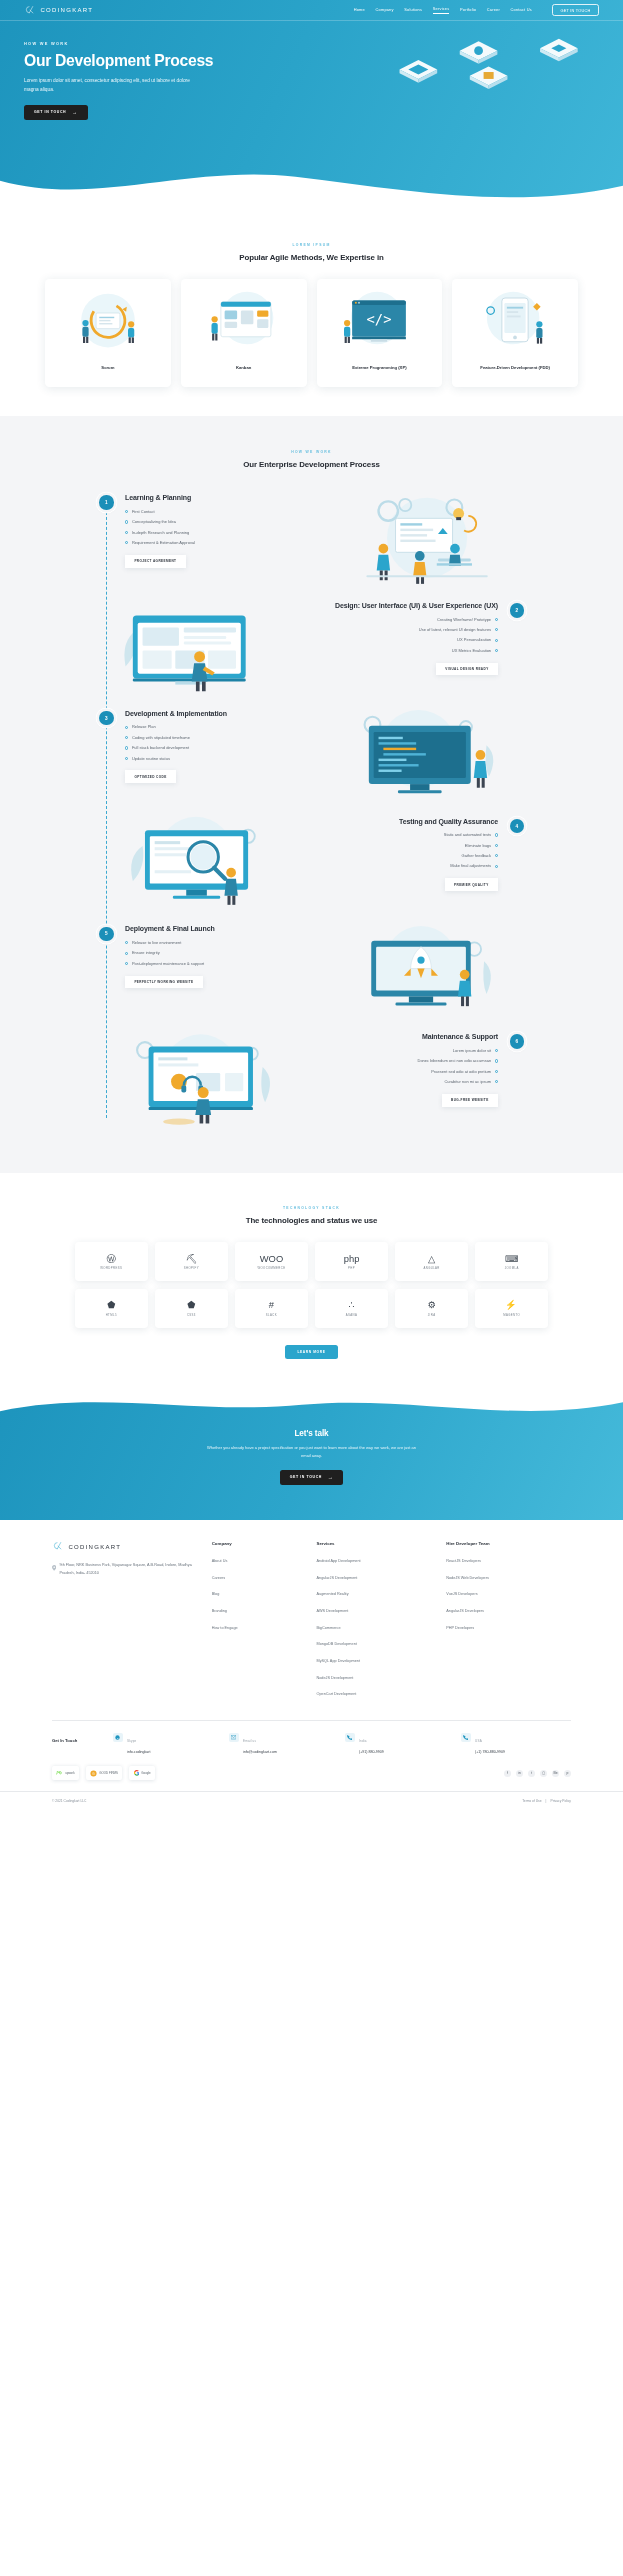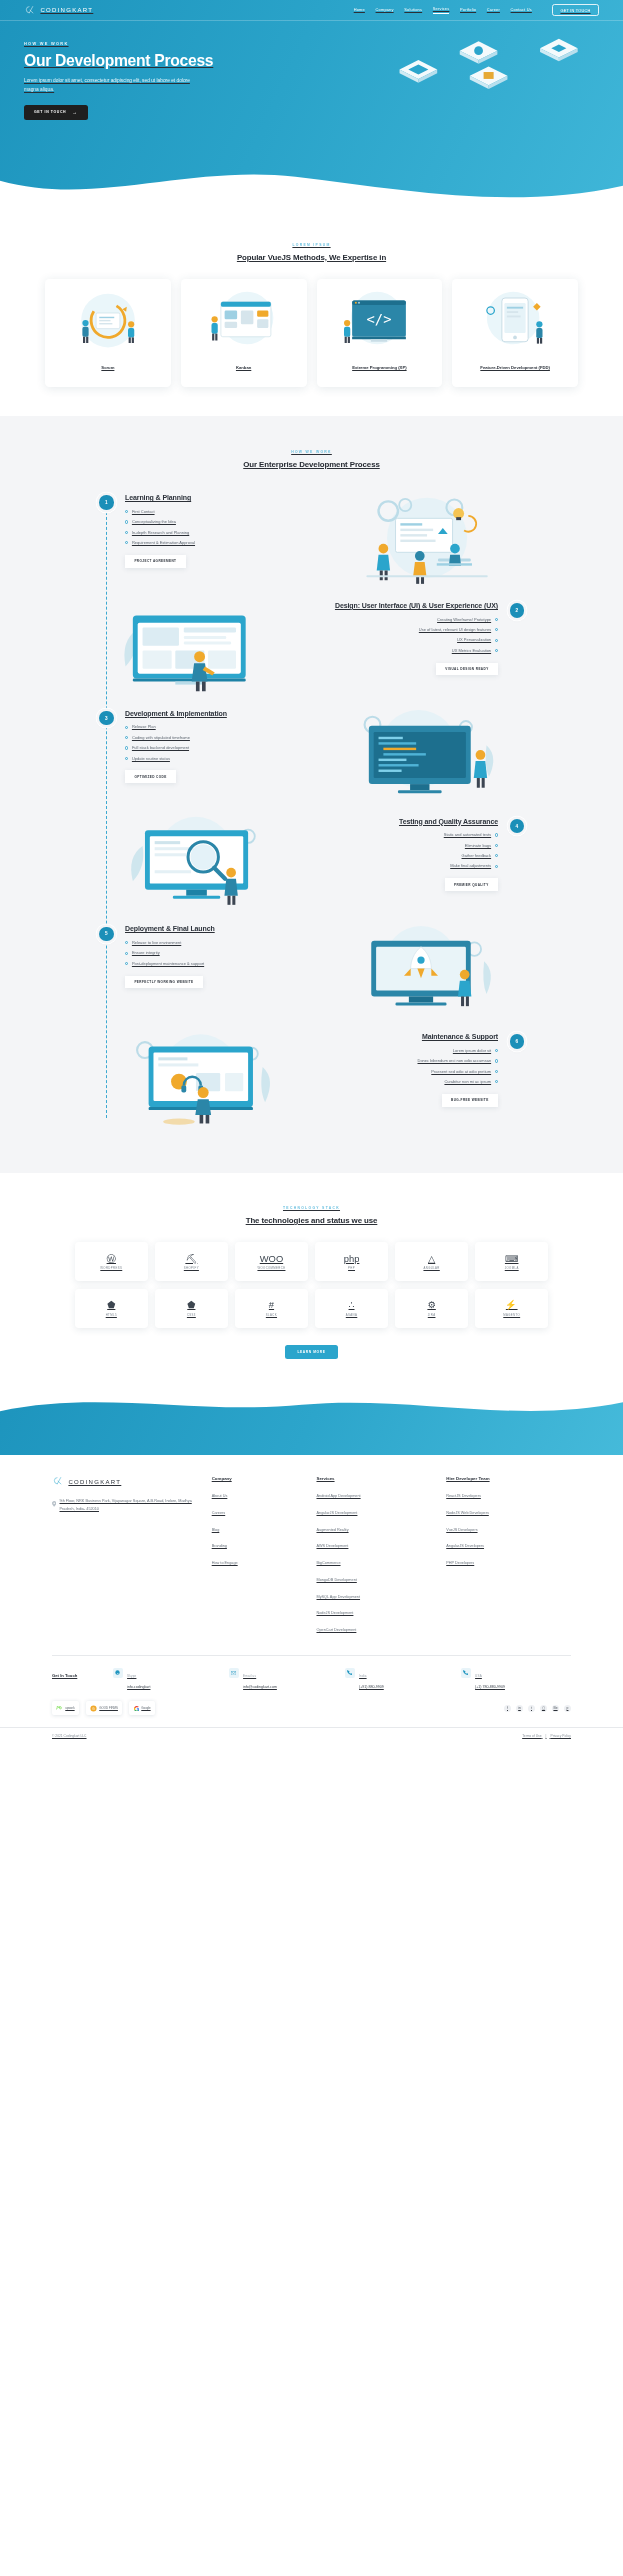--- a/index.html
+++ b/index.html
@@ -3,21 +3,21 @@
 <meta charset="utf-8">
 <style>
   * { margin:0; padding:0; box-sizing:border-box; }
   html,body { width:623px; }
   body {
     font-family:"Liberation Sans", sans-serif;
     background:#ffffff;
     color:#2b2f36;
     -webkit-font-smoothing:antialiased;
   }
-  .page { width:623px; position:relative; overflow:hidden;text-decoration:underline; }
+  .page { width:623px; position:relative; overflow:hidden; }
 
   
   .hero {
     position:relative;
     background:linear-gradient(115deg,#1d94bd 0%,#2aa3c9 45%,#3fb6d8 100%);
     padding-bottom:0;
     min-height:208px;
   }
   .navbar {
     height:21px;
@@ -306,21 +306,21 @@
     </svg>
 
     <svg class="wave" viewBox="0 0 991 80" preserveAspectRatio="none">
       <path d="M0,36 C150,78 300,10 470,30 C640,50 810,84 991,44 L991,80 L0,80 Z" fill="#ffffff"></path>
       <path d="M0,46 C160,86 310,20 480,40 C650,60 820,90 991,54 L991,80 L0,80 Z" fill="#ffffff" opacity=".55"></path>
     </svg>
   </section>
 
   <section class="agile">
     <div class="sec-eyebrow">LOREM IPSUM</div>
-    <h2 class="sec-title">Popular VueJS Methods, We Expertise in</h2>
+    <h2 class="sec-title">Popular Agile Methods, We Expertise in</h2>
 
     <div class="cards">
 
       <div class="card">
         <div class="card-art">
           <svg viewBox="0 0 150 112" width="94" height="70">
             <circle cx="75" cy="52" r="43" fill="#eaf6fa"></circle>
             <circle cx="75" cy="52" r="27" fill="none" stroke="#f0a92c" stroke-width="4.5" stroke-dasharray="128 42" transform="rotate(-60 75 52)"></circle>
             <path d="M98 34 l7 -4 l-1 8 Z" fill="#f0a92c"></path>
             <rect x="56" y="40" width="38" height="25" rx="2.5" fill="#fff" stroke="#c9dde6"></rect>
@@ -793,20 +793,28 @@
     <div class="learn-wrap">
       <a href="#" class="btn-blue">LEARN MORE</a>
     </div>
   </section>
 
   <section class="talk">
     <svg class="wave-top" viewBox="0 0 991 70" preserveAspectRatio="none">
       <path d="M0,0 L991,0 L991,26 C820,62 650,14 480,30 C310,46 160,6 0,40 Z" fill="#ffffff"></path>
       <path d="M0,0 L991,0 L991,12 C820,50 650,2 480,18 C310,34 160,0 0,26 Z" fill="#ffffff" opacity=".45"></path>
     </svg>
+    <div class="talk-inner">
+      <h2 class="talk-title">Let's talk</h2>
+      <p class="talk-sub">Whether you already have a project specification or you just want to learn more about the way we work, we are just an email away.</p>
+      <a href="#" class="btn-dark">
+        <span>GET IN TOUCH</span>
+        <span class="arw">→</span>
+      </a>
+    </div>
   </section>
 
   <footer class="footer">
     <div class="fgrid">
 
       <div class="fcol">
         <div class="fbrand">
           <span>
             <svg width="12" height="9.4" viewBox="0 0 40 32" fill="none">
               <path d="M18 5.5A10 10 0 1 0 18 26.5" stroke="#2ba5cc" stroke-width="1.7" fill="none"></path>

